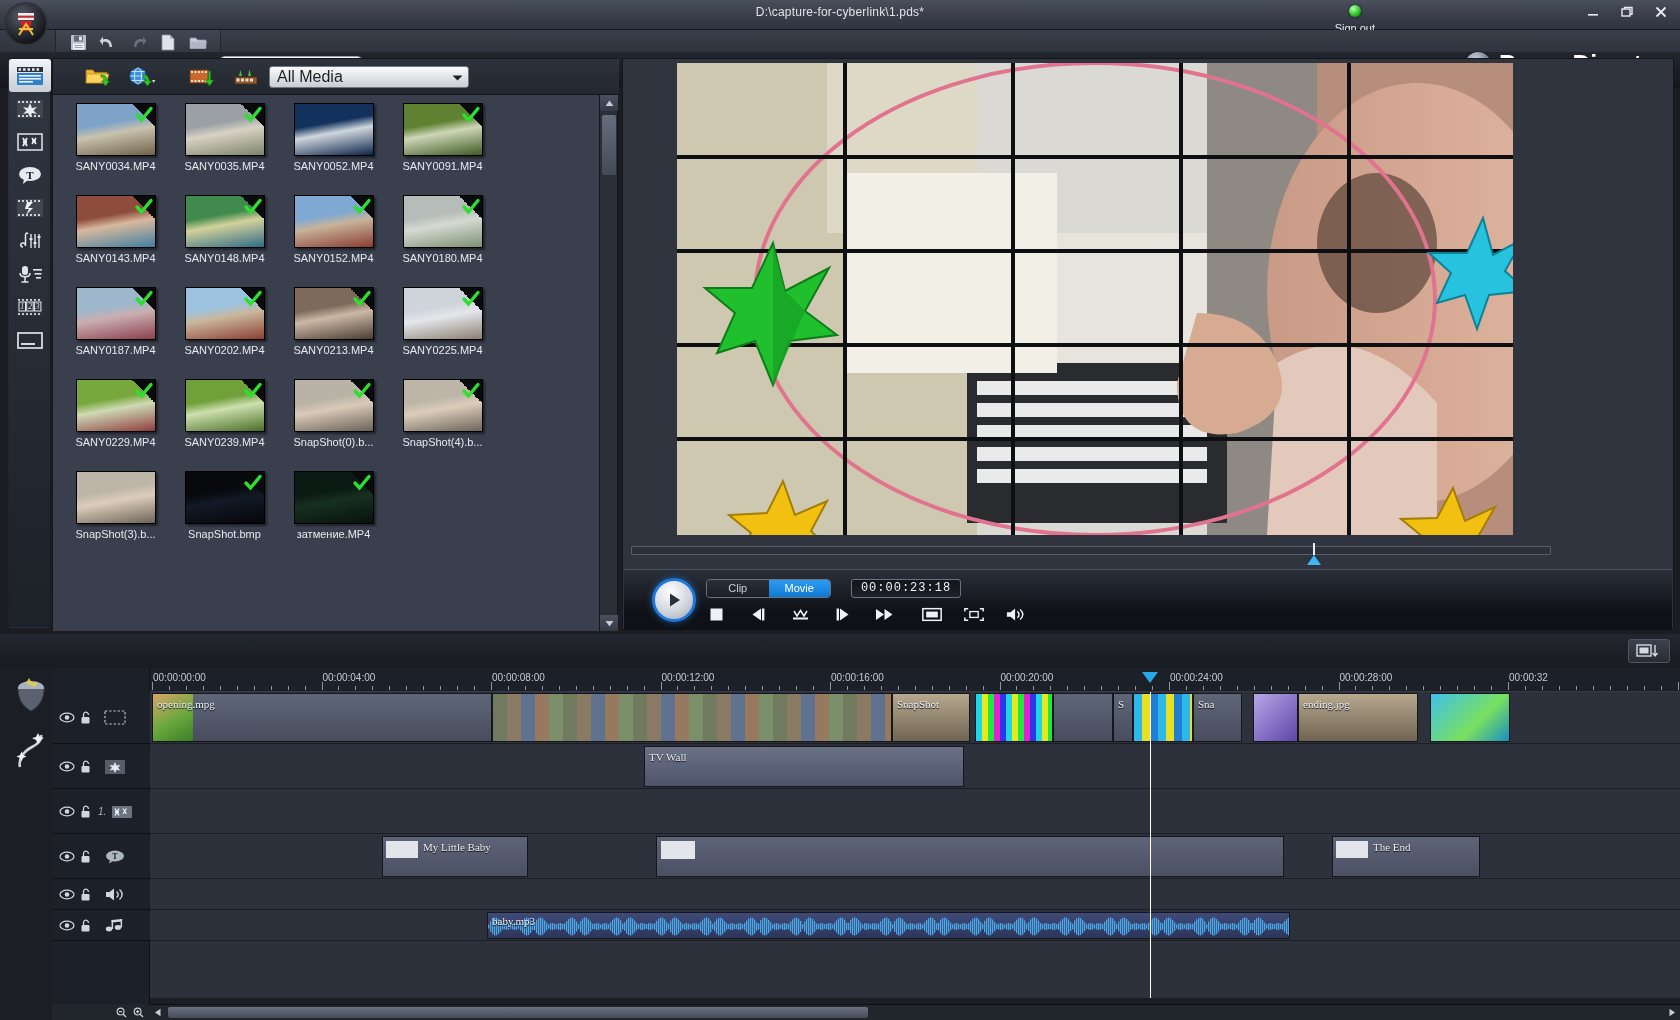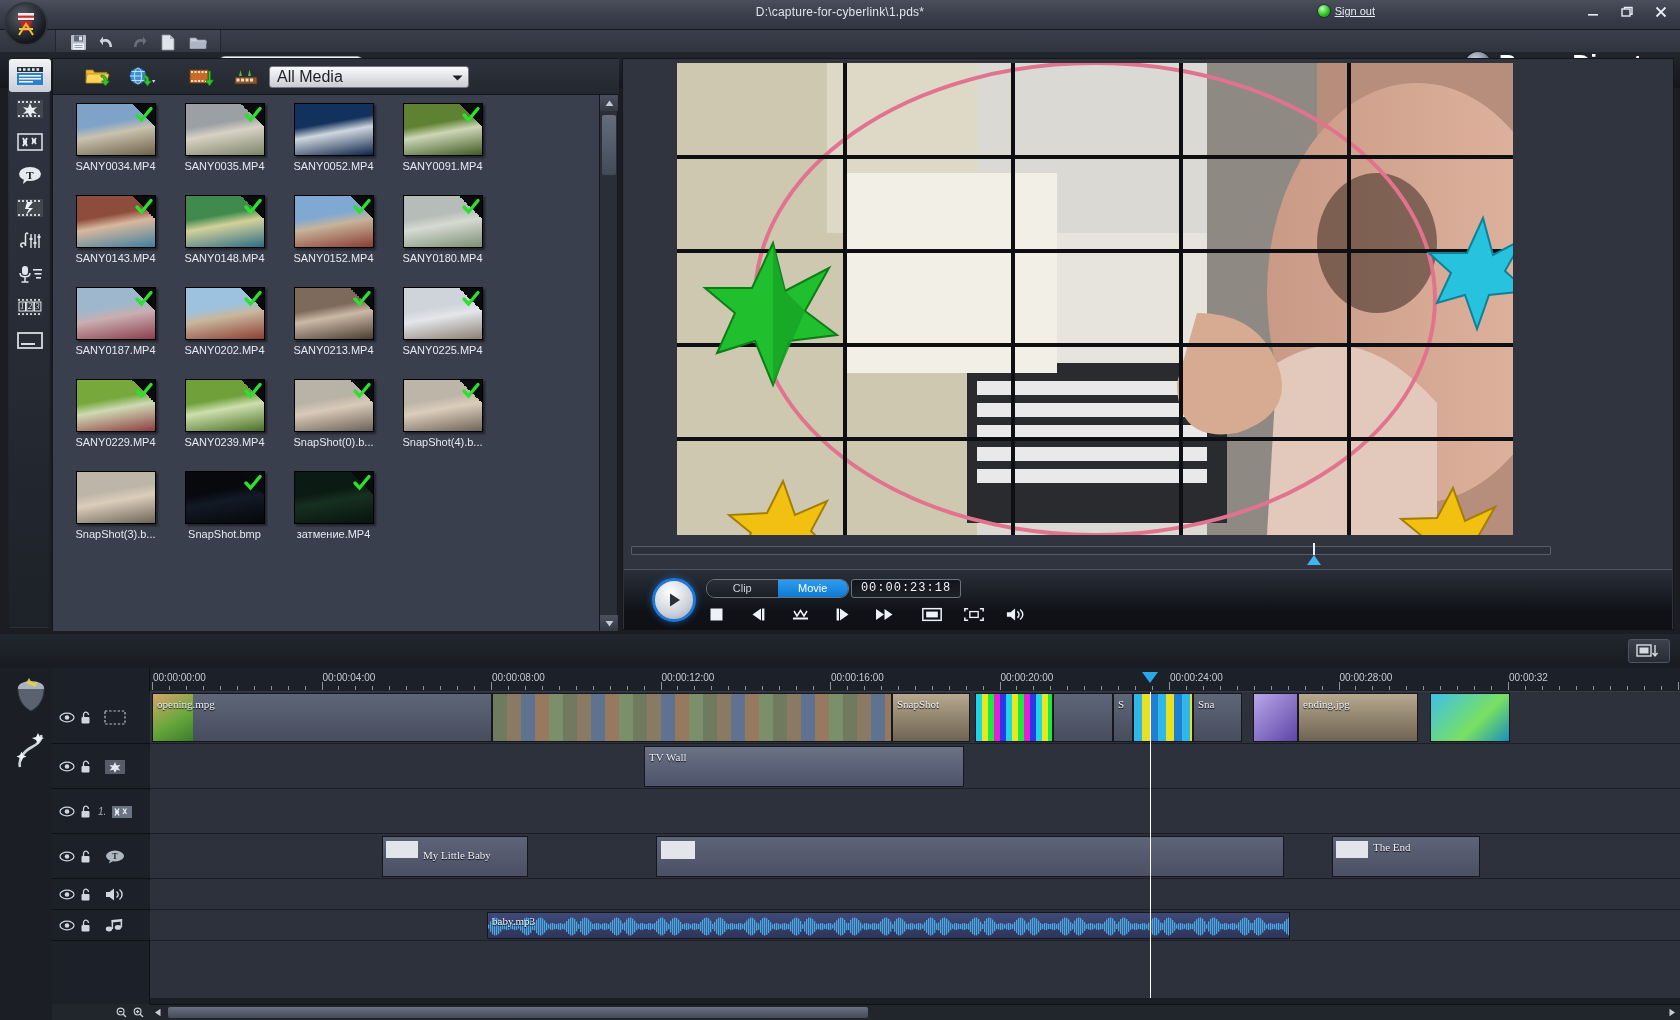--- a/index.html
+++ b/index.html
@@ -18,20 +18,21 @@
     background:linear-gradient(180deg,#4a4f5c 0%, #3b404c 45%, #2f3440 100%);
     border-bottom:1px solid #15171c;
   }
   .title-text{
     position:absolute; left:0; top:5px; width:1680px; text-align:center;
     font-size:12px; color:#dfe3ea; letter-spacing:.2px;
   }
   .signout{
     position:absolute; right:305px; top:5px; display:flex; align-items:center; gap:5px;
     font-size:11px;
+    flex-direction:column;
   }
   .signout .dot{
     width:12px;height:12px;border-radius:50%;
     background:radial-gradient(circle at 35% 30%,#b6ffb0,#23c01a 60%,#0a7a06);
     box-shadow:0 0 2px #000;
   }
   .signout .lbl{ color:#e6ebf2; text-decoration:underline; cursor:pointer;}
   .wbtns{ position:absolute; right:10px; top:3px; display:flex; gap:16px; align-items:center;}
   .wbtn{ width:18px;height:18px; display:flex;align-items:center;justify-content:center;
          color:#e7ebf2; font-size:15px; cursor:pointer;}
@@ -168,22 +169,22 @@
     background:linear-gradient(180deg,#2a2f39 0%,#0f1116 70%);
     border-top:1px solid #4b5360;
   }
   .playbtn{
     position:absolute; left:28px; top:8px; width:44px;height:44px;border-radius:50%;
     background:radial-gradient(circle at 40% 30%,#ffffff,#cdd2da 60%,#9aa2ae);
     border:3px solid #1f78d8; box-shadow:0 0 7px #1f78d8aa;
     display:flex;align-items:center;justify-content:center; cursor:pointer;
   }
   .clipmovie{
-    position:absolute; left:82px; top:9px; width:143px; height:19px;
-    border:1px solid #6c7380; border-radius:9px; display:flex; overflow:hidden;
+    position:absolute; left:82px; top:9px; width:125px; height:19px;
+    border:1px solid #6c7380; border-radius:4px; display:flex; overflow:hidden;
   }
   .cmbtn{ flex:1; font-size:11px; text-align:center; line-height:17px; cursor:pointer;}
   .cmbtn.off{ background:linear-gradient(180deg,#2a2e37,#1b1e25); color:#c9cfd9;}
   .cmbtn.on{ background:linear-gradient(180deg,#2e9bf0,#0f7ad4); color:#ffffff;}
   .tcode{
     position:absolute; left:227px; top:9px; width:110px;height:19px;
     background:linear-gradient(180deg,#12151a,#1d2128);
     border:1px solid #6c7380; border-radius:3px;
     font-family:"Liberation Mono", monospace; font-size:12px; color:#eef2f8;
     text-align:center; line-height:17px; letter-spacing:1px;
@@ -1255,21 +1256,21 @@
         <div class="clip" style="left: 1103px; top: 1px; width: 45px; height: 49px; background: linear-gradient(135deg, rgb(185, 167, 232), rgb(92, 69, 168));"></div>
         <div class="clip" style="left: 1148px; top: 1px; width: 120px; height: 49px; background: linear-gradient(rgb(183, 168, 143), rgb(111, 100, 82));">
           <div class="cliplabel">ending.jpg</div>
         </div>
         <div class="clip" style="left: 1280px; top: 1px; width: 80px; height: 49px; background: linear-gradient(135deg, rgb(63, 192, 232), rgb(122, 224, 96) 60%, rgb(26, 143, 191));"></div>
         <div class="clip" style="left: 494px; top: 54px; width: 320px; height: 41px; background: linear-gradient(rgb(107, 114, 134), rgb(77, 83, 106));">
           <div class="cliplabel">TV Wall</div>
         </div>
         <div class="clip" style="left: 232px; top: 144px; width: 146px; height: 41px; background: linear-gradient(rgb(94, 100, 120), rgb(75, 80, 99));">
           <div style="position:absolute;left:3px;top:4px;width:32px;height:17px;background:#e2e5ea"></div>
-          <div class="cliplabel" style="left: 40px; margin-top: 8px;">My Little Baby</div>
+          <div class="cliplabel" style="left: 40px;">My Little Baby</div>
         </div>
         <div class="clip" style="left: 506px; top: 144px; width: 628px; height: 41px; background: linear-gradient(rgb(94, 100, 120), rgb(75, 80, 99));">
           <div style="position:absolute;left:4px;top:4px;width:34px;height:18px;background:#e2e5ea"></div>
         </div>
         <div class="clip" style="left: 1182px; top: 144px; width: 148px; height: 41px; background: linear-gradient(rgb(94, 100, 120), rgb(75, 80, 99));">
           <div style="position:absolute;left:3px;top:4px;width:32px;height:17px;background:#e2e5ea"></div>
           <div class="cliplabel" style="left: 40px;">The End</div>
         </div>
         <div class="clip" style="left: 337px; top: 220px; width: 803px; height: 27px; background: linear-gradient(rgb(63, 74, 120), rgb(45, 53, 88));">
           <svg width="803" height="27" preserveAspectRatio="none" style="position:absolute;left:0;top:0">

